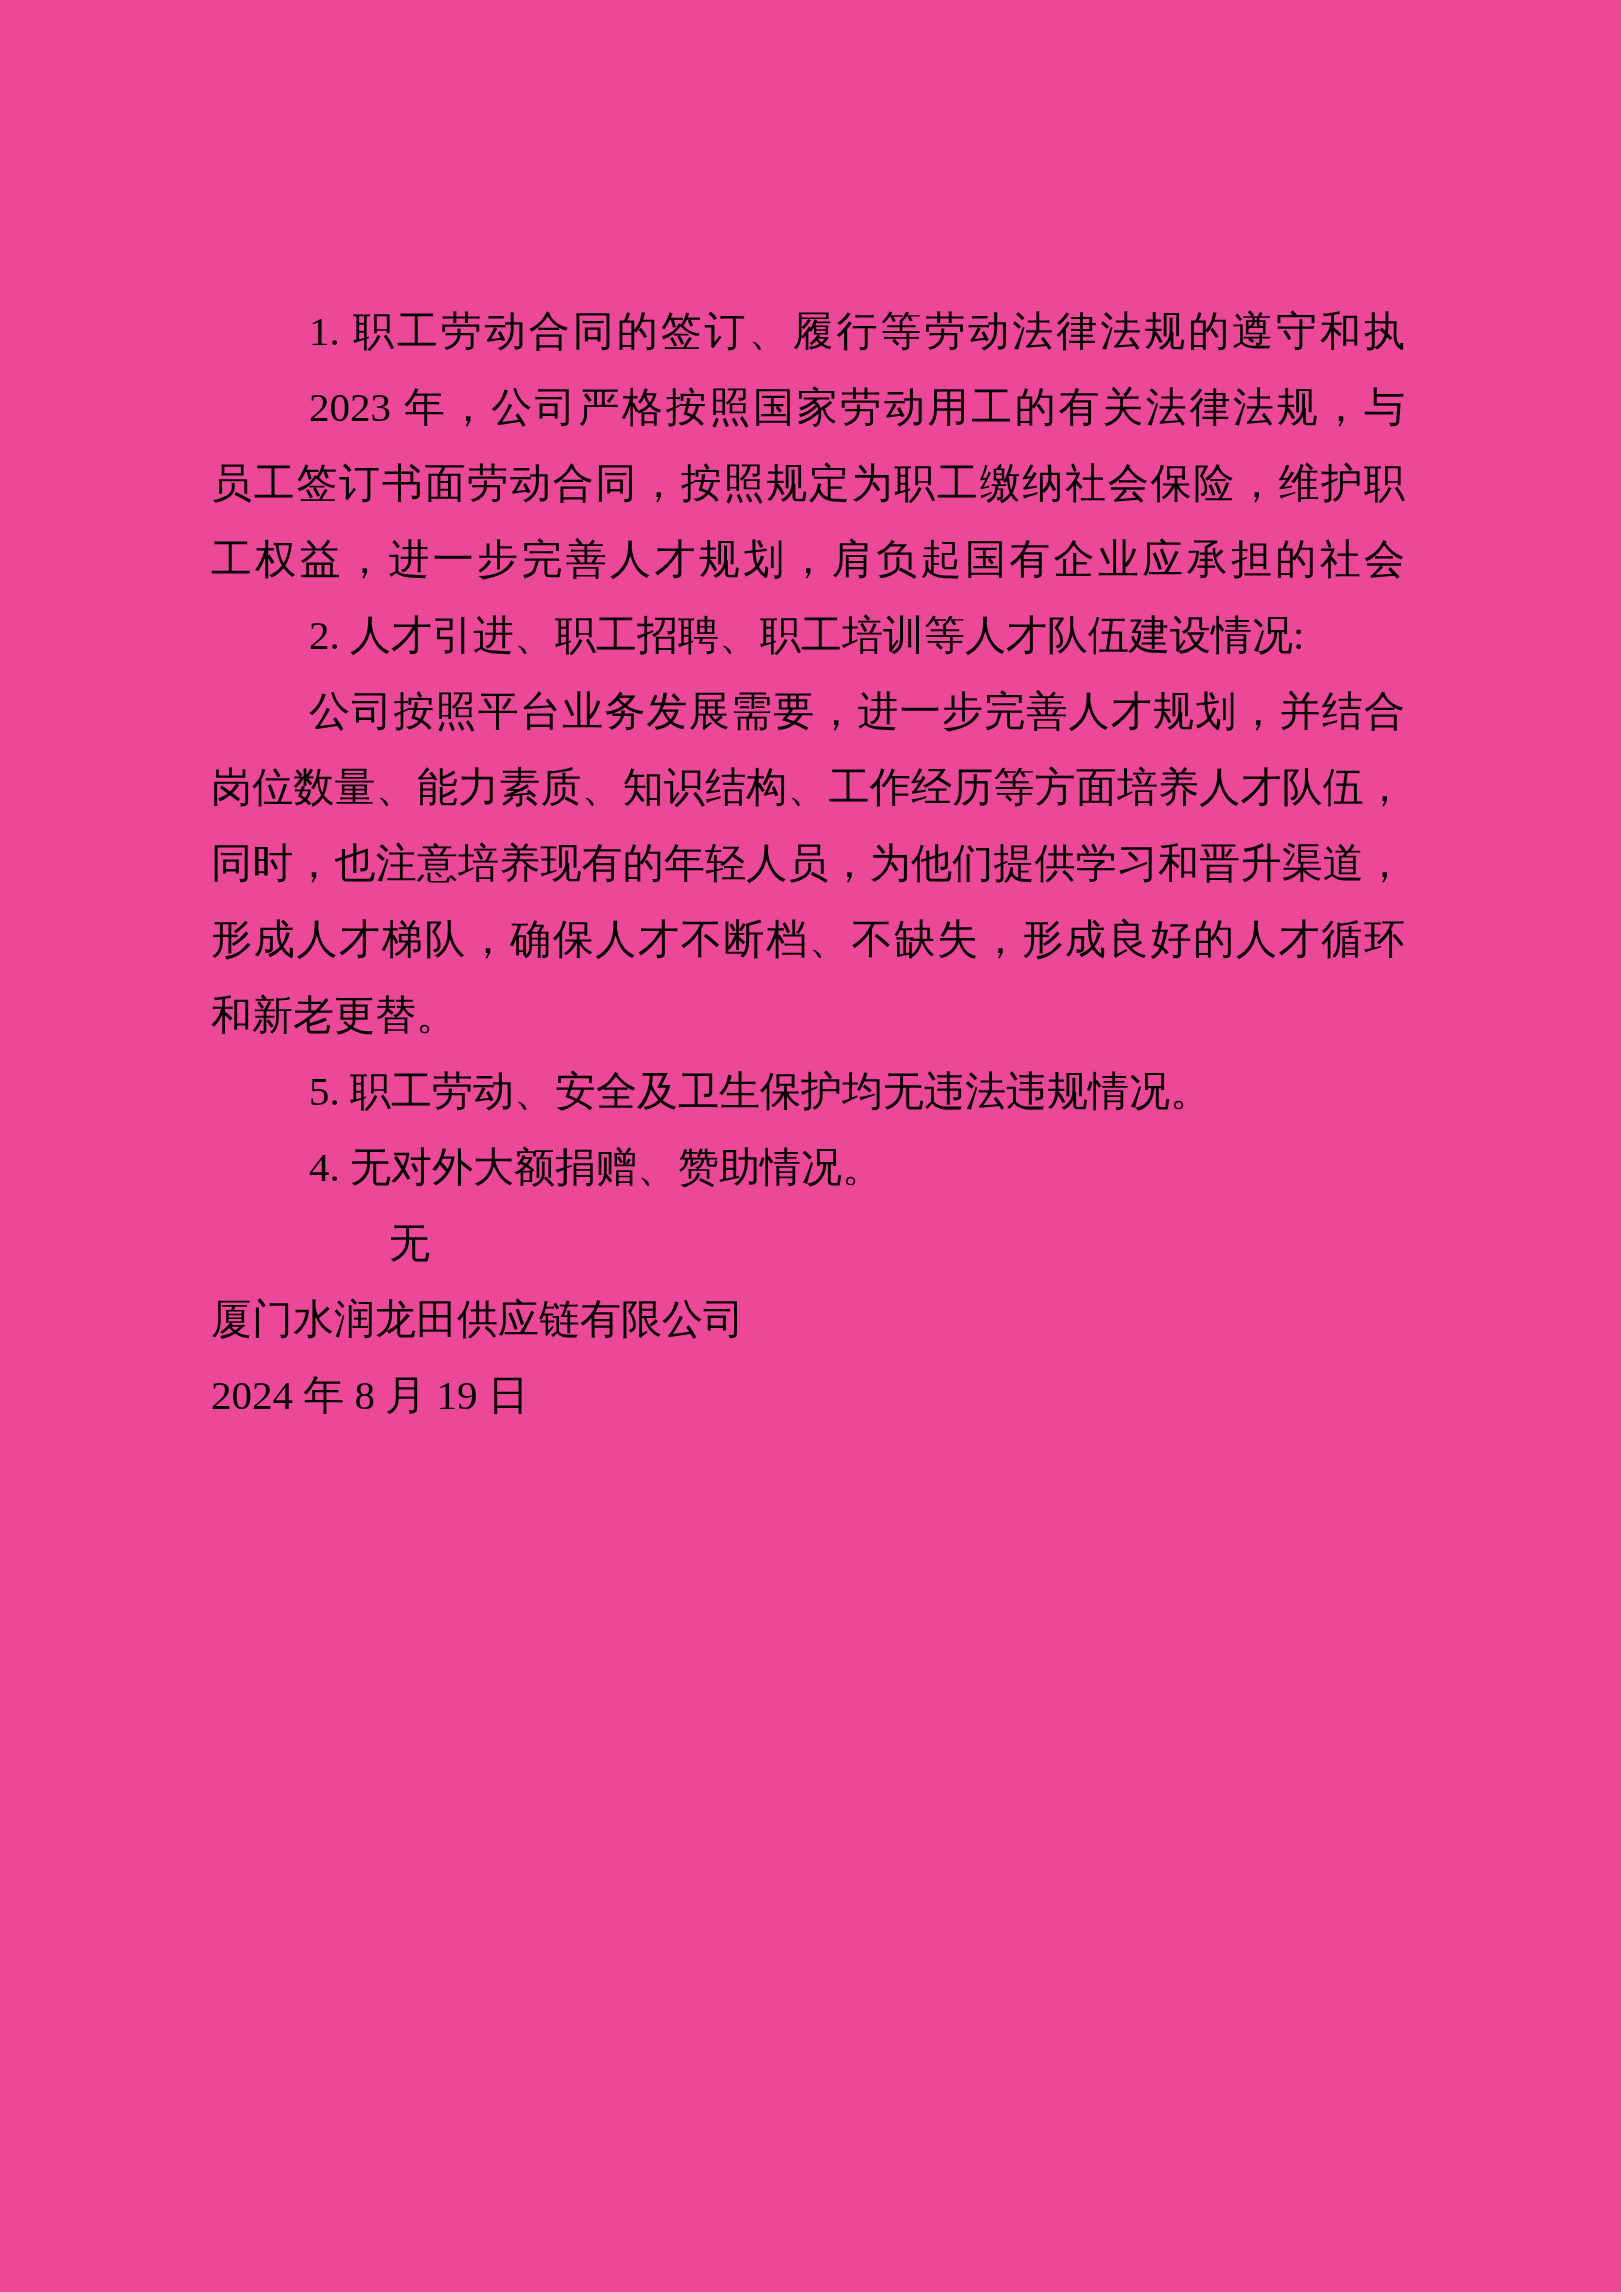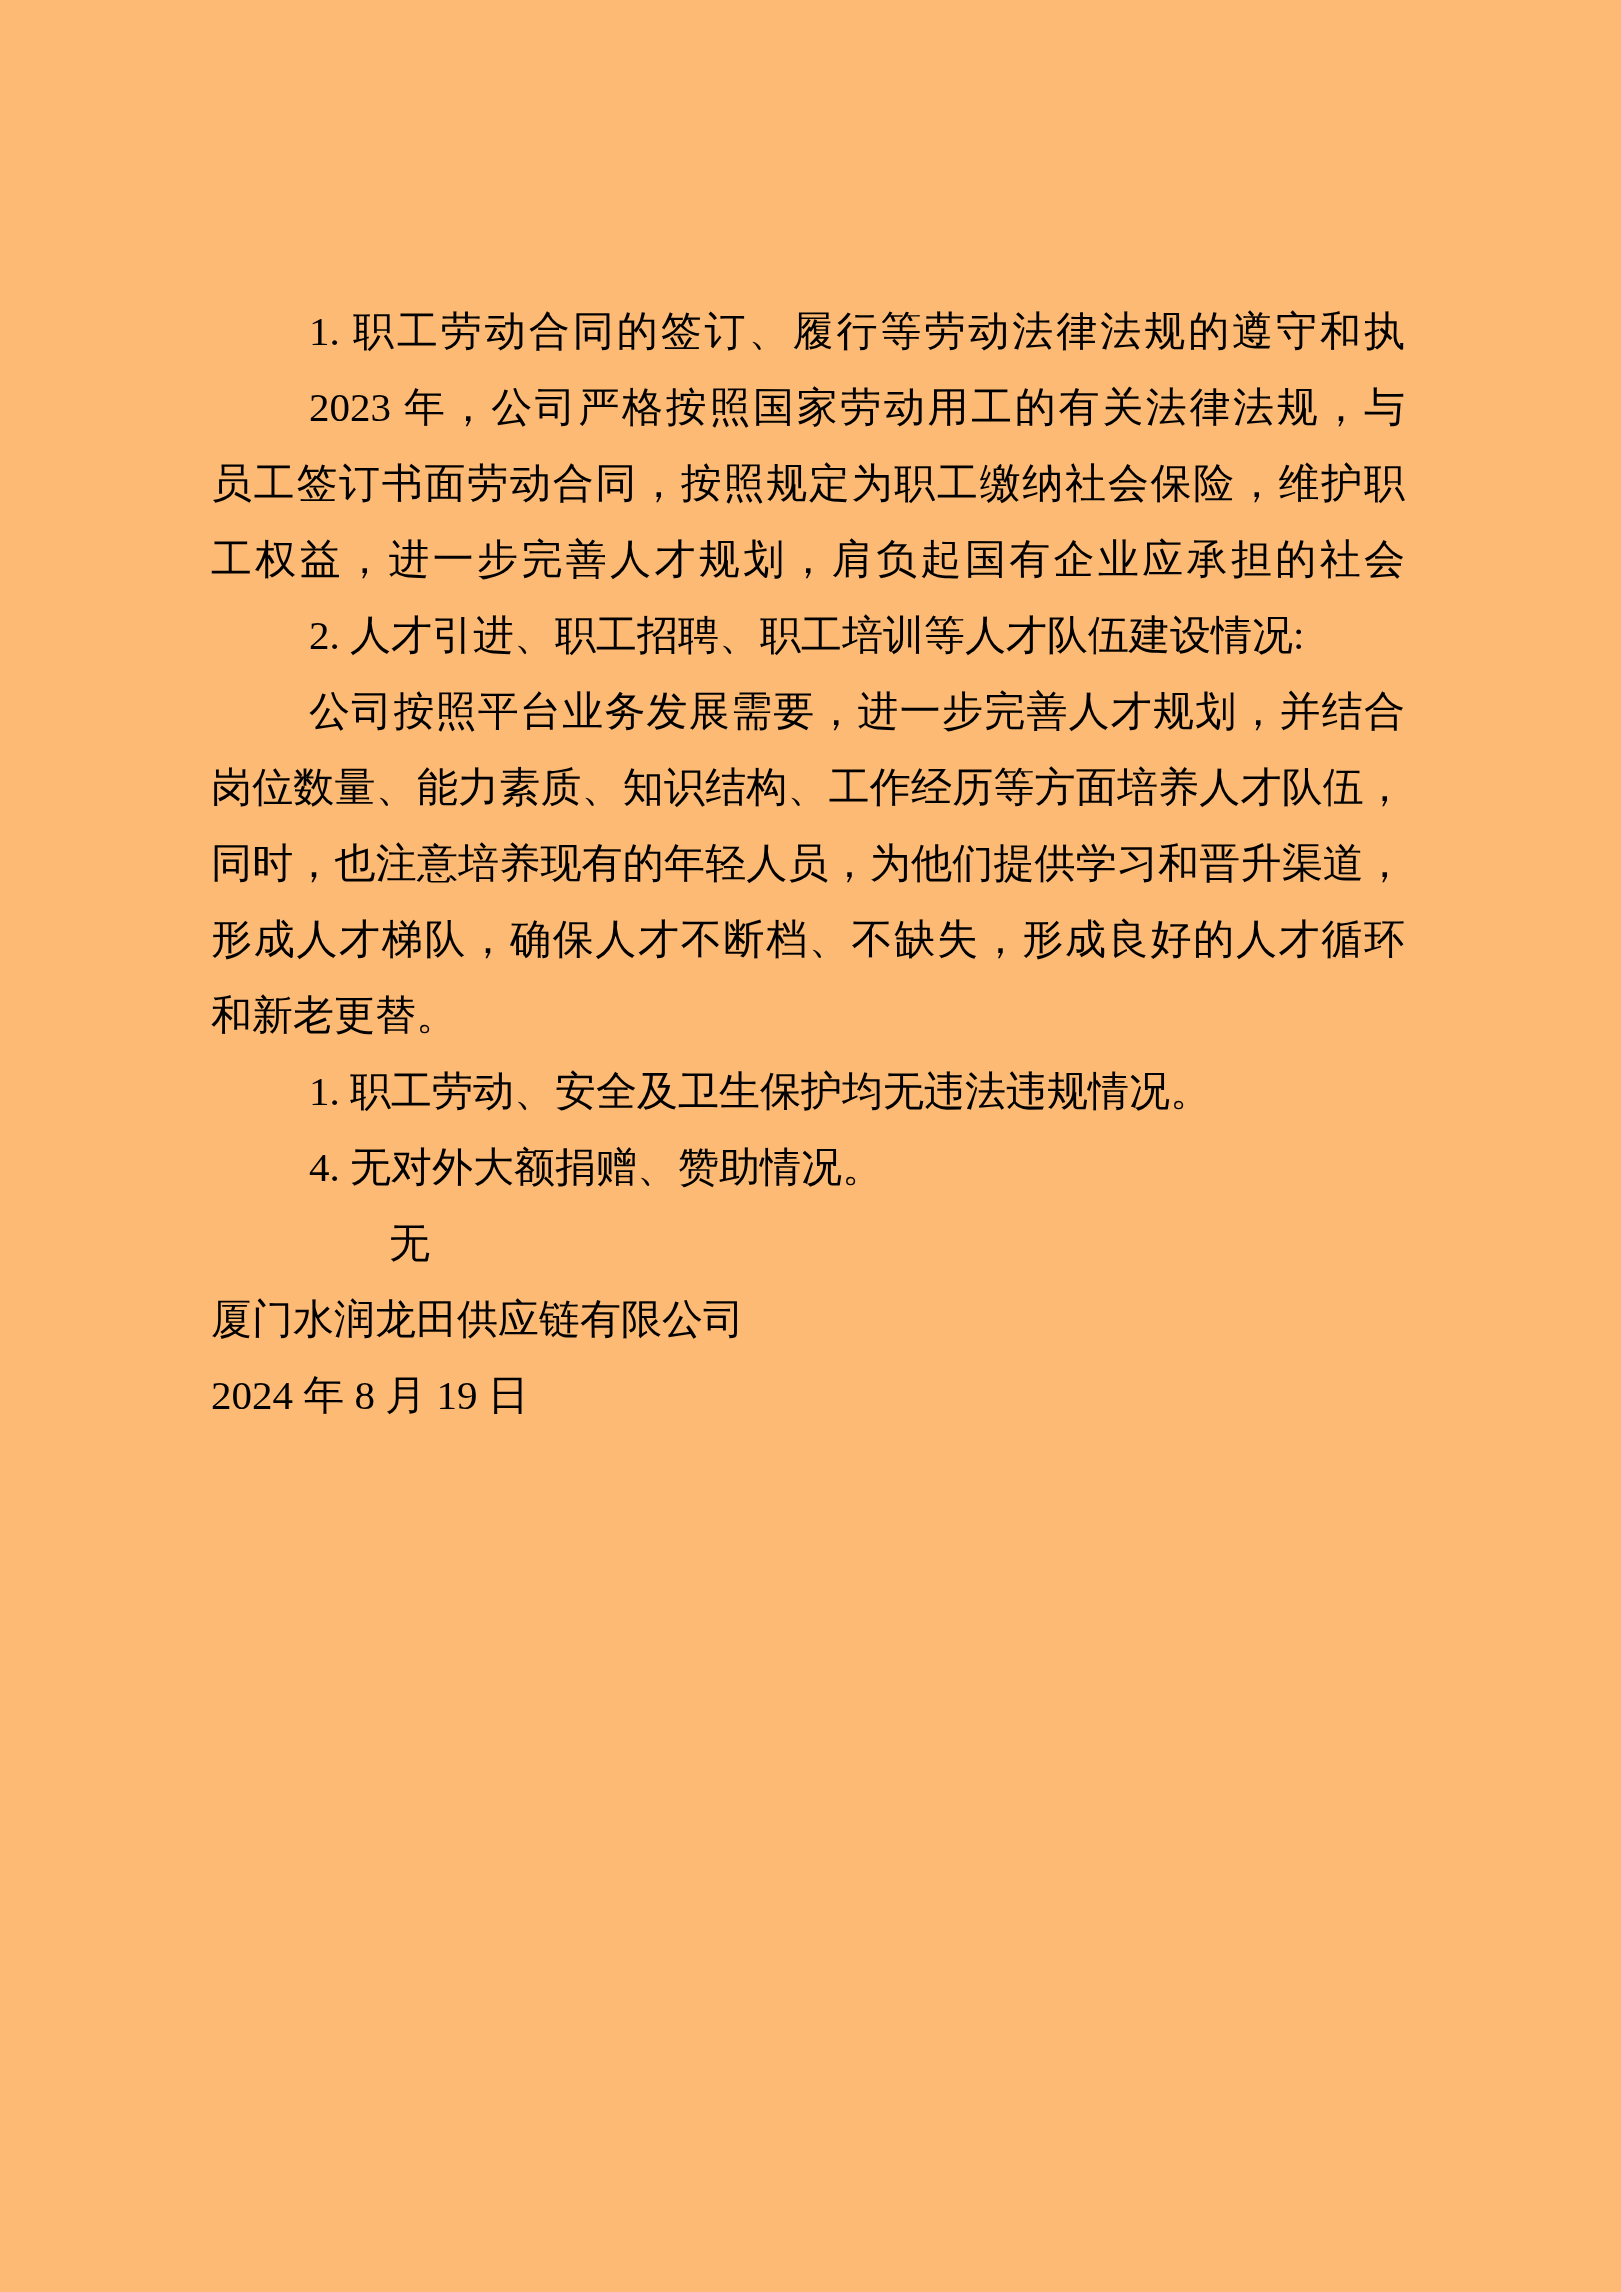--- a/index.html
+++ b/index.html
@@ -4,21 +4,21 @@
 <style>
   html, body {
     margin: 0;
     padding: 0;
     background: #ffffff;
   }
   .page {
     position: relative;
     width: 1621px;
     height: 2293px;
-    background: #fdba74;
+    background: #ec4899;
     overflow: hidden;
     font-family: "Liberation Serif", "DejaVu Serif", serif;
     color: #000000;
   }
   .doc {
     position: absolute;
     left: 211px;
     top: 293px;
     width: 1194px;
     font-size: 41px;
@@ -53,20 +53,20 @@
       <div class="line stretch ind-first">1. 职工劳动合同的签订、履行等劳动法律法规的遵守和执</div>
       <div class="line stretch ind-first">2023 年，公司严格按照国家劳动用工的有关法律法规，与</div>
       <div class="line stretch">员工签订书面劳动合同，按照规定为职工缴纳社会保险，维护职</div>
       <div class="line stretch">工权益，进一步完善人才规划，肩负起国有企业应承担的社会</div>
       <div class="line ind-first">2. 人才引进、职工招聘、职工培训等人才队伍建设情况:</div>
       <div class="line stretch ind-first">公司按照平台业务发展需要，进一步完善人才规划，并结合</div>
       <div class="line stretch">岗位数量、能力素质、知识结构、工作经历等方面培养人才队伍，</div>
       <div class="line stretch">同时，也注意培养现有的年轻人员，为他们提供学习和晋升渠道，</div>
       <div class="line stretch">形成人才梯队，确保人才不断档、不缺失，形成良好的人才循环</div>
       <div class="line">和新老更替。</div>
-      <div class="line ind-first">1. 职工劳动、安全及卫生保护均无违法违规情况。</div>
+      <div class="line ind-first">5. 职工劳动、安全及卫生保护均无违法违规情况。</div>
       <div class="line ind-first">4. 无对外大额捐赠、赞助情况。</div>
       <div class="line ind-deep">无</div>
       <div class="line right">厦门水润龙田供应链有限公司</div>
       <div class="line right">2024 年 8 月 19 日</div>
     </div>
 </div>
 
 
 </body></html>

